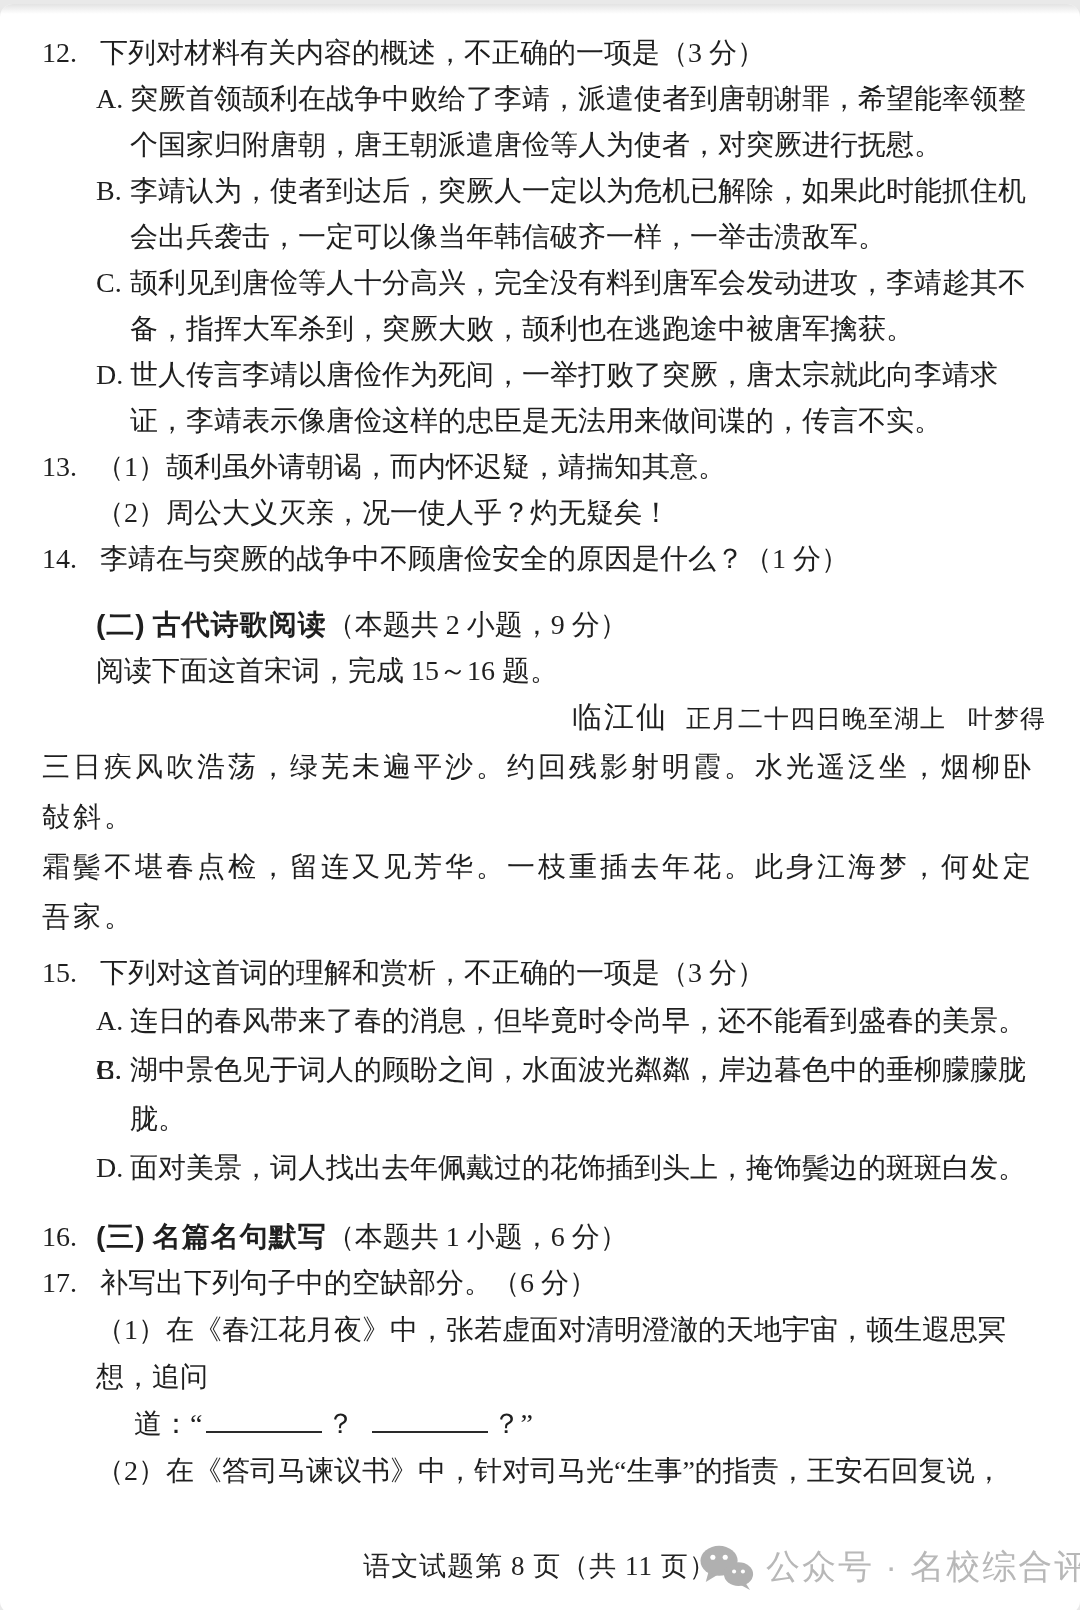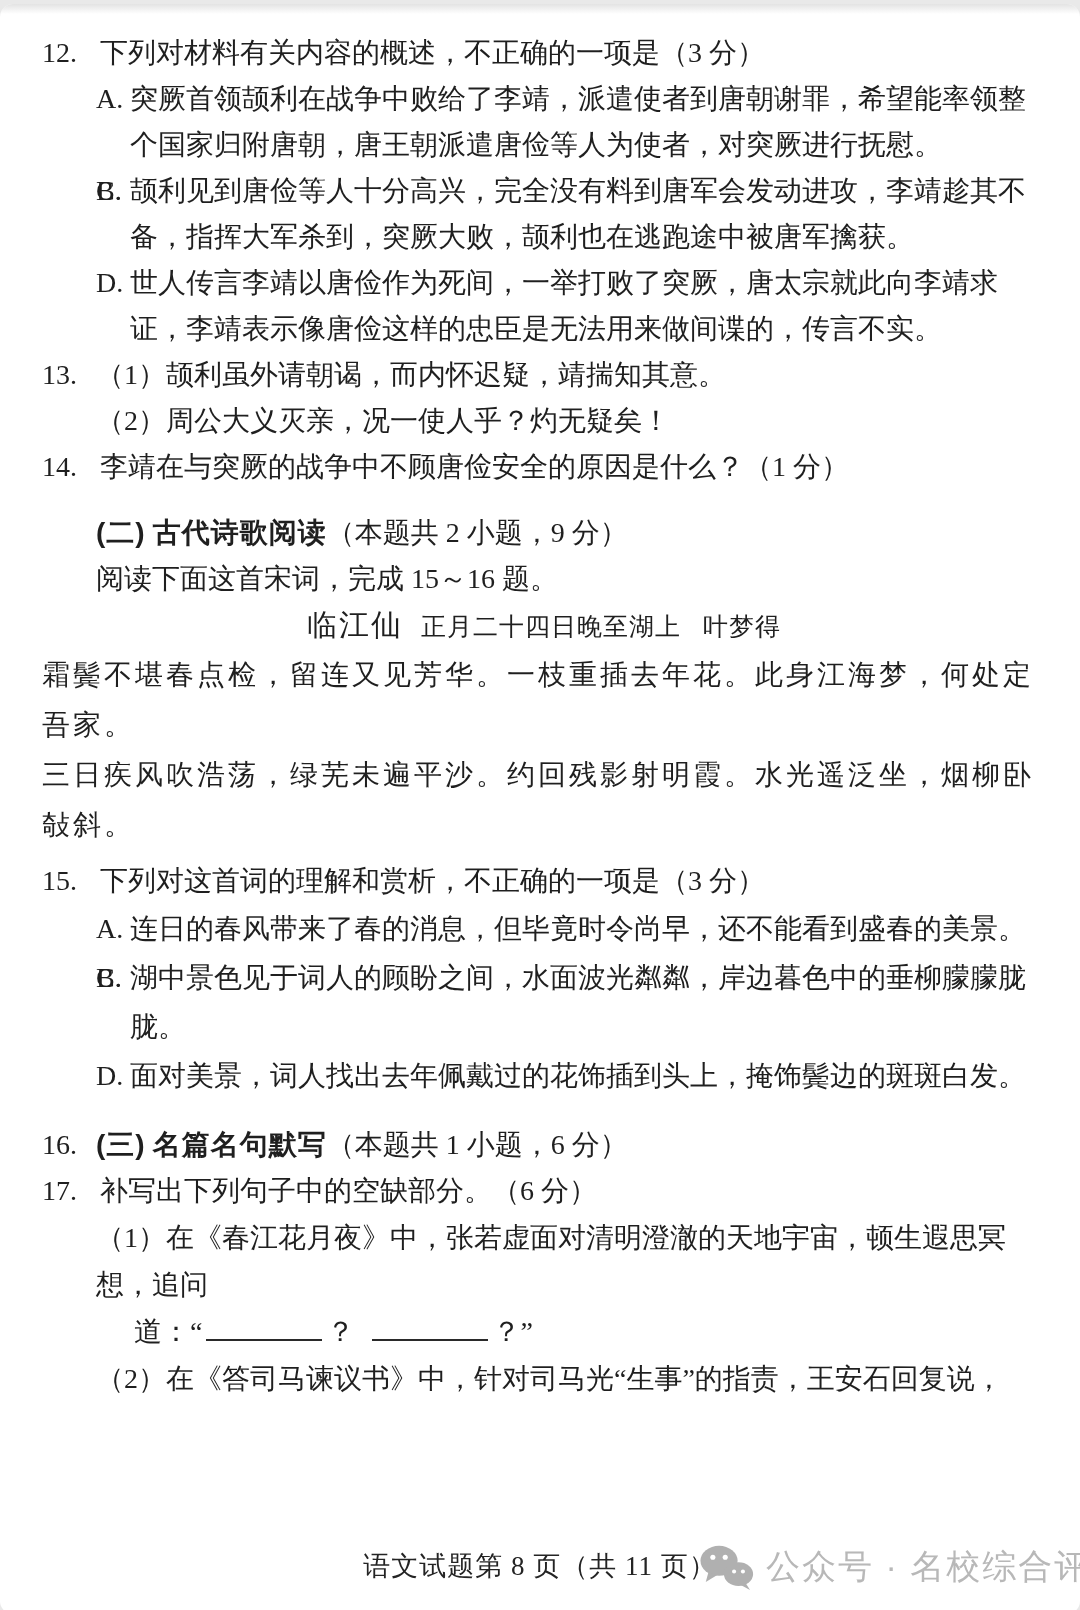--- a/index.html
+++ b/index.html
@@ -36,21 +36,21 @@
   .sect{padding-left:54px;line-height:46px;}
   .sect .title{
     font-family:"Liberation Sans","DejaVu Sans",sans-serif;
     font-weight:700;letter-spacing:1px;
   }
   .gap20{margin-top:20px;}
   .gap22{margin-top:22px;}
   .gap18{margin-top:18px;}
   .gap8{margin-top:8px;}
   
-  .poem-head{text-align:center;line-height:46px;}
+  .poem-head{text-align:right;line-height:46px;}
   .poem-title{font-size:30px;letter-spacing:2px;}
   .poem-sub{font-size:25px;margin-left:18px;letter-spacing:1px;}
   .poem-author{font-size:25px;margin-left:22px;letter-spacing:1px;}
   .poem-line{line-height:50px;letter-spacing:3px;}
   
   .blank{
     display:inline-block;width:116px;height:6px;
     border-bottom:2px solid #2a2a2a;
     vertical-align:baseline;margin:0 4px;
   }
@@ -77,20 +77,21 @@
   <div class="q">
     <span class="qnum">12.</span>
     <span>下列对材料有关内容的概述，不正确的一项是（3 分）</span>
   </div>
   <div class="opt">
     <span class="optlabel">A.</span>
     <span>突厥首领颉利在战争中败给了李靖，派遣使者到唐朝谢罪，希望能率领整个国家归附唐朝，唐王朝派遣唐俭等人为使者，对突厥进行抚慰。</span>
   </div>
   <div class="opt">
     <span class="optlabel">B.</span>
+    <span>李靖认为，使者到达后，突厥人一定以为危机已解除，如果此时能抓住机会出兵袭击，一定可以像当年韩信破齐一样，一举击溃敌军。</span>
   </div>
   <div class="opt">
     <span class="optlabel">C.</span>
     <span>颉利见到唐俭等人十分高兴，完全没有料到唐军会发动进攻，李靖趁其不备，指挥大军杀到，突厥大败，颉利也在逃跑途中被唐军擒获。</span>
   </div>
   <div class="opt">
     <span class="optlabel">D.</span>
     <span>世人传言李靖以唐俭作为死间，一举打败了突厥，唐太宗就此向李靖求证，李靖表示像唐俭这样的忠臣是无法用来做间谍的，传言不实。</span>
   </div>
 
@@ -107,22 +108,22 @@
 
   <div class="sect gap20">
     <span class="title">(二)</span>
     <span class="title">古代诗歌阅读</span><span>（本题共 2 小题，9 分）</span>
   </div>
   <div class="sub">阅读下面这首宋词，完成 15～16 题。</div>
 
   <div class="poem-head">
     <span class="poem-title">临江仙</span><span class="poem-sub">正月二十四日晚至湖上</span><span class="poem-author">叶梦得</span>
   </div>
+  <div class="poem-line">三日疾风吹浩荡，绿芜未遍平沙。约回残影射明霞。水光遥泛坐，烟柳卧敧斜。</div>
   <div class="poem-line">霜鬓不堪春点检，留连又见芳华。一枝重插去年花。此身江海梦，何处定吾家。</div>
-  <div class="poem-line">三日疾风吹浩荡，绿芜未遍平沙。约回残影射明霞。水光遥泛坐，烟柳卧敧斜。</div>
 
   <div class="q gap8">
     <span class="qnum">15.</span>
     <span>下列对这首词的理解和赏析，不正确的一项是（3 分）</span>
   </div>
   <div class="opt opt49">
     <span class="optlabel">A.</span>
     <span>连日的春风带来了春的消息，但毕竟时令尚早，还不能看到盛春的美景。</span>
   </div>
   <div class="opt opt49">

